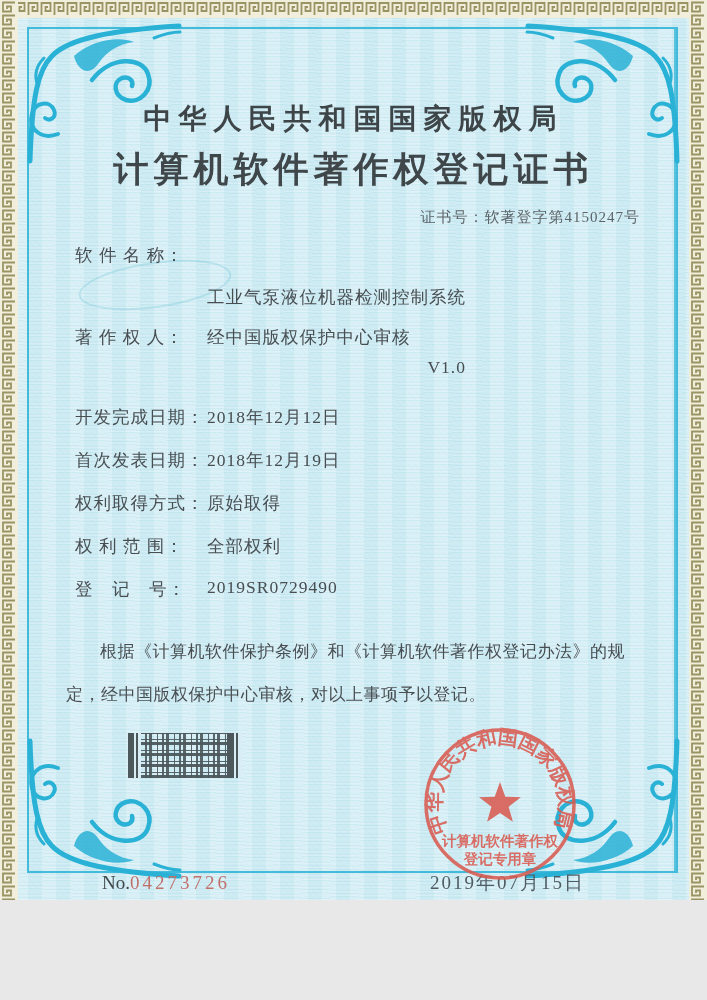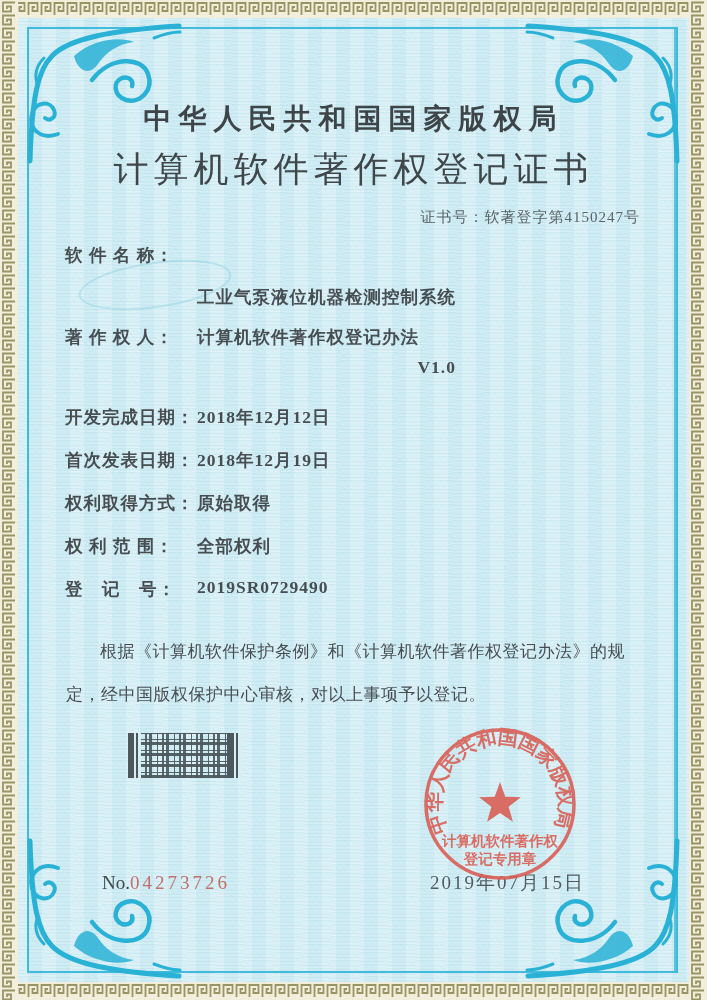--- a/index.html
+++ b/index.html
@@ -1,17 +1,17 @@
 <!DOCTYPE html>
 <html><head>
 <meta charset="utf-8">
 <style>
   html,body{margin:0;padding:0;background:#e8e8e8;}
   .page{
-    position:relative; width:707px; height:1000px; overflow:hidden;
+    position:relative; width:707px; height:900px; overflow:hidden;
     background-color:#d8eef4;
     background-image:
       repeating-linear-gradient(90deg, rgba(198,232,241,.55) 0 14px, rgba(218,241,247,.55) 14px 28px),
       repeating-linear-gradient(0deg, rgba(255,255,255,.45) 0 1px, rgba(0,0,0,0) 1px 4px),
       repeating-linear-gradient(2deg, rgba(128,203,221,.28) 0 1px, rgba(0,0,0,0) 1px 3px),
       repeating-linear-gradient(47deg, rgba(150,214,229,.16) 0 1px, rgba(0,0,0,0) 1px 5px);
     font-family:"Liberation Serif","DejaVu Serif",serif;
   }
   .bstrip{position:absolute;display:block;}
   .frame{
@@ -29,29 +29,29 @@
     position:absolute;left:78px;top:262px;width:150px;height:42px;
     border:2px solid rgba(120,200,218,.35);border-radius:50%;
     transform:rotate(-8deg);
   }
   .authority{
     position:absolute;left:0;top:100px;width:100%;text-align:center;
     font-size:28px;font-weight:600;letter-spacing:7px;color:#3e4548;
   }
   .cert-title{
     position:absolute;left:0;top:146px;width:100%;text-align:center;
-    font-size:35px;font-weight:400;letter-spacing:5px;color:#3f474b;
+    font-size:35px;font-weight:700;letter-spacing:5px;color:#3f474b;
   }
   .cert-no{
     position:absolute;top:208px;right:67px;
     font-size:15px;color:#5b6468;letter-spacing:1px;
   }
   .field-row{
-    position:absolute;left:65px;display:flex;align-items:flex-start;
-    font-size:17.5px;color:#474e52;letter-spacing:1px;font-weight:bold;
+    position:absolute;left:75px;display:flex;align-items:flex-start;
+    font-size:17.5px;color:#474e52;letter-spacing:1px;
   }
   .flabel{width:132px;flex:0 0 132px;white-space:pre;}
   .fvalue{white-space:pre;text-align:right;}
   .v2{margin-top:6px;}
   .statement{
     position:absolute;left:66px;top:630px;width:580px;
     font-size:17px;line-height:43px;color:#474e52;
     text-indent:34px;letter-spacing:.5px;
   }
   .barcode{
@@ -171,21 +171,21 @@
 
   <div class="field-row" style="top:243px">
     <span class="flabel">软 件 名 称：</span>
     <span class="fvalue">
       <span style="display:block">工业气泵液位机器检测控制系统</span>
       <span style="display:block" class="v2">V1.0</span>
     </span>
   </div>
   <div class="field-row" style="top:325px">
     <span class="flabel">著 作 权 人：</span>
-    <span class="fvalue">计算机软件著作权登记办法</span>
+    <span class="fvalue">经中国版权保护中心审核</span>
   </div>
   <div class="field-row" style="top:405px">
     <span class="flabel">开发完成日期：</span>
     <span class="fvalue">2018年12月12日</span>
   </div>
   <div class="field-row" style="top:448px">
     <span class="flabel">首次发表日期：</span>
     <span class="fvalue">2018年12月19日</span>
   </div>
   <div class="field-row" style="top:491px">

